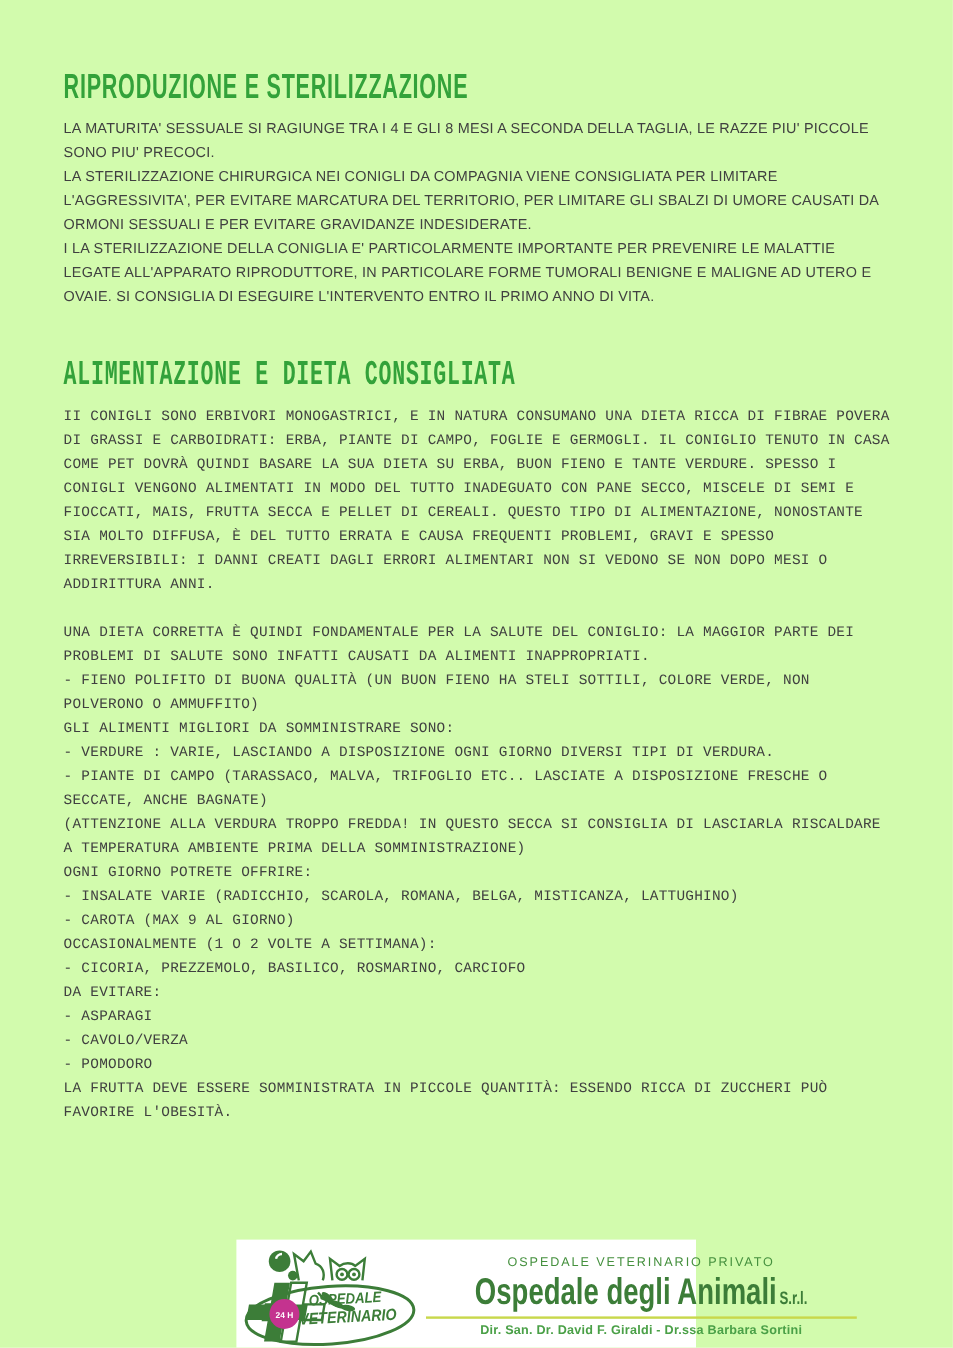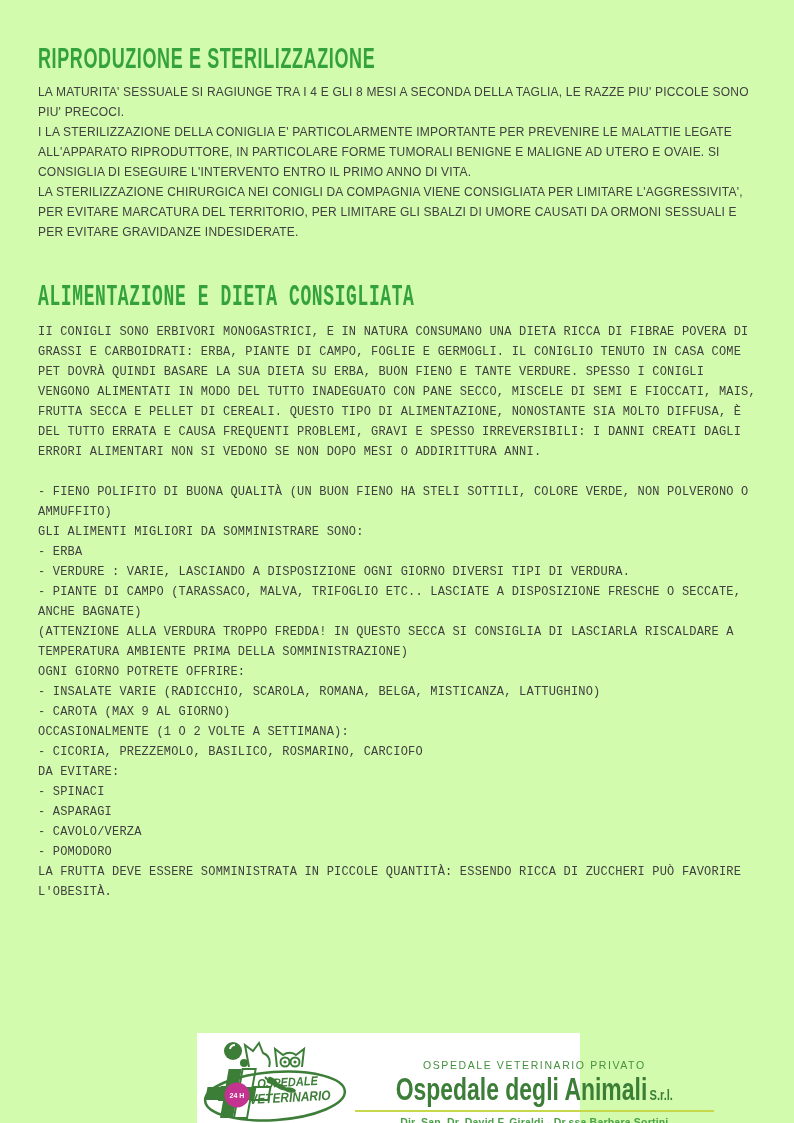--- a/index.html
+++ b/index.html
@@ -4,21 +4,21 @@
 <style>
   html,body{margin:0;padding:0;}
   .page{
     position:relative;
     width:794px;height:1123px;
     background:#d2fbad;
     overflow:hidden;
     font-family:"Liberation Sans","DejaVu Sans",sans-serif;
   }
   .content{padding:44px 36px 0 38px;}
-  section{margin:0;}
+  section{margin:15px;}
   section + section{margin-top:42px;font-family:Liberation Mono, monospace;}
   .sec-heading{
     display:inline-block;
     margin:0 0 10px 0;
     font-size:29px;line-height:28px;
     font-weight:bold;
     letter-spacing:1px;
     color:#33a23a;
     transform:scaleX(0.62);
     transform-origin:0 50%;
@@ -43,58 +43,57 @@
     position:absolute;
     font-style:italic;font-weight:bold;
     color:#3c7d38;white-space:nowrap;
     transform-origin:0 0;
   }
   .emblem-word1{left:60px;top:44px;font-size:12.5px;transform:rotate(-3deg) scaleX(0.88);}
   .emblem-word2{left:52px;top:59px;font-size:13.5px;transform:rotate(-3deg) scaleX(0.88);}
   .logo-right{flex:1;padding:13px 10px 0 0;text-align:center;}
   .tagline{
     font-size:10.5px;letter-spacing:1.6px;
-    color:#45903e;white-space:nowrap;margin-top:13px;
+    color:#45903e;white-space:nowrap;
   }
   .name-row{
     display:inline-block;margin-top:1px;white-space:nowrap;
     transform:scaleX(0.74);transform-origin:center;
   }
   .clinic-name{font-size:31px;font-weight:bold;color:#3c7d38;letter-spacing:0;}
   .clinic-suffix{font-size:15px;font-weight:bold;color:#3c7d38;margin-left:3px;}
   .divider{height:2px;background:#c8d84b;margin:2px 8px 4px 8px;}
   .directors{font-size:10.5px;font-weight:bold;color:#4aa047;letter-spacing:0.2px;white-space:nowrap;}
 </style>
 </head>
 <body>
 
 <div class="page">
   <main class="content">
     <div id="sections">
         <section><h2 class="sec-heading">RIPRODUZIONE E STERILIZZAZIONE</h2><div class="para">
             <div class="line">LA MATURITA' SESSUALE SI RAGIUNGE TRA I 4 E GLI 8 MESI A SECONDA DELLA TAGLIA, LE RAZZE PIU' PICCOLE SONO PIU' PRECOCI.</div>
+            <div class="line">LA STERILIZZAZIONE CHIRURGICA NEI CONIGLI DA COMPAGNIA VIENE CONSIGLIATA PER LIMITARE L'AGGRESSIVITA', PER EVITARE MARCATURA DEL TERRITORIO, PER LIMITARE GLI SBALZI DI UMORE CAUSATI DA ORMONI SESSUALI E PER EVITARE GRAVIDANZE INDESIDERATE.</div>
             <div class="line">I LA STERILIZZAZIONE DELLA CONIGLIA E' PARTICOLARMENTE IMPORTANTE PER PREVENIRE LE MALATTIE LEGATE ALL'APPARATO RIPRODUTTORE, IN PARTICOLARE FORME TUMORALI BENIGNE E MALIGNE AD UTERO E OVAIE. SI CONSIGLIA DI ESEGUIRE L'INTERVENTO ENTRO IL PRIMO ANNO DI VITA.</div>
-            <div class="line">LA STERILIZZAZIONE CHIRURGICA NEI CONIGLI DA COMPAGNIA VIENE CONSIGLIATA PER LIMITARE L'AGGRESSIVITA', PER EVITARE MARCATURA DEL TERRITORIO, PER LIMITARE GLI SBALZI DI UMORE CAUSATI DA ORMONI SESSUALI E PER EVITARE GRAVIDANZE INDESIDERATE.</div>
           </div></section>
         <section><h2 class="sec-heading">ALIMENTAZIONE E DIETA CONSIGLIATA</h2><div class="para">
             <div class="line">II CONIGLI SONO ERBIVORI MONOGASTRICI, E IN NATURA CONSUMANO UNA DIETA RICCA DI FIBRAE POVERA DI GRASSI E CARBOIDRATI: ERBA, PIANTE DI CAMPO, FOGLIE E GERMOGLI. IL CONIGLIO TENUTO IN CASA COME PET DOVRÀ QUINDI BASARE LA SUA DIETA SU ERBA, BUON FIENO E TANTE VERDURE. SPESSO I CONIGLI VENGONO ALIMENTATI IN MODO DEL TUTTO INADEGUATO CON PANE SECCO, MISCELE DI SEMI E FIOCCATI, MAIS, FRUTTA SECCA E PELLET DI CEREALI. QUESTO TIPO DI ALIMENTAZIONE, NONOSTANTE SIA MOLTO DIFFUSA, È DEL TUTTO ERRATA E CAUSA FREQUENTI PROBLEMI, GRAVI E SPESSO IRREVERSIBILI: I DANNI CREATI DAGLI ERRORI ALIMENTARI NON SI VEDONO SE NON DOPO MESI O ADDIRITTURA ANNI.</div>
           </div><div class="para">
+            <div class="line">UNA DIETA CORRETTA È QUINDI FONDAMENTALE PER LA SALUTE DEL CONIGLIO: LA MAGGIOR PARTE DEI PROBLEMI DI SALUTE SONO INFATTI CAUSATI DA ALIMENTI INAPPROPRIATI.</div>
             <div class="line">- FIENO POLIFITO DI BUONA QUALITÀ (UN BUON FIENO HA STELI SOTTILI, COLORE VERDE, NON POLVERONO O AMMUFFITO)</div>
             <div class="line">GLI ALIMENTI MIGLIORI DA SOMMINISTRARE SONO:</div>
-            <div class="line">- ERBA</div>
             <div class="line">- VERDURE : VARIE, LASCIANDO A DISPOSIZIONE OGNI GIORNO DIVERSI TIPI DI VERDURA.</div>
             <div class="line">- PIANTE DI CAMPO (TARASSACO, MALVA, TRIFOGLIO ETC.. LASCIATE A DISPOSIZIONE FRESCHE O SECCATE, ANCHE BAGNATE)</div>
             <div class="line">(ATTENZIONE ALLA VERDURA TROPPO FREDDA! IN QUESTO SECCA SI CONSIGLIA DI LASCIARLA RISCALDARE A TEMPERATURA AMBIENTE PRIMA DELLA SOMMINISTRAZIONE)</div>
             <div class="line">OGNI GIORNO POTRETE OFFRIRE:</div>
             <div class="line">- INSALATE VARIE (RADICCHIO, SCAROLA, ROMANA, BELGA, MISTICANZA, LATTUGHINO)</div>
             <div class="line">- CAROTA (MAX 9 AL GIORNO)</div>
             <div class="line">OCCASIONALMENTE (1 O 2 VOLTE A SETTIMANA):</div>
             <div class="line">- CICORIA, PREZZEMOLO, BASILICO, ROSMARINO, CARCIOFO</div>
             <div class="line">DA EVITARE:</div>
-            <div class="line">- SPINACI</div>
             <div class="line">- ASPARAGI</div>
             <div class="line">- CAVOLO/VERZA</div>
             <div class="line">- POMODORO</div>
             <div class="line">LA FRUTTA DEVE ESSERE SOMMINISTRATA IN PICCOLE QUANTITÀ: ESSENDO RICCA DI ZUCCHERI PUÒ FAVORIRE L'OBESITÀ.</div>
           </div></section>
       </div>
   </main>
 
   <footer class="logo-box">
     <div class="emblem">

